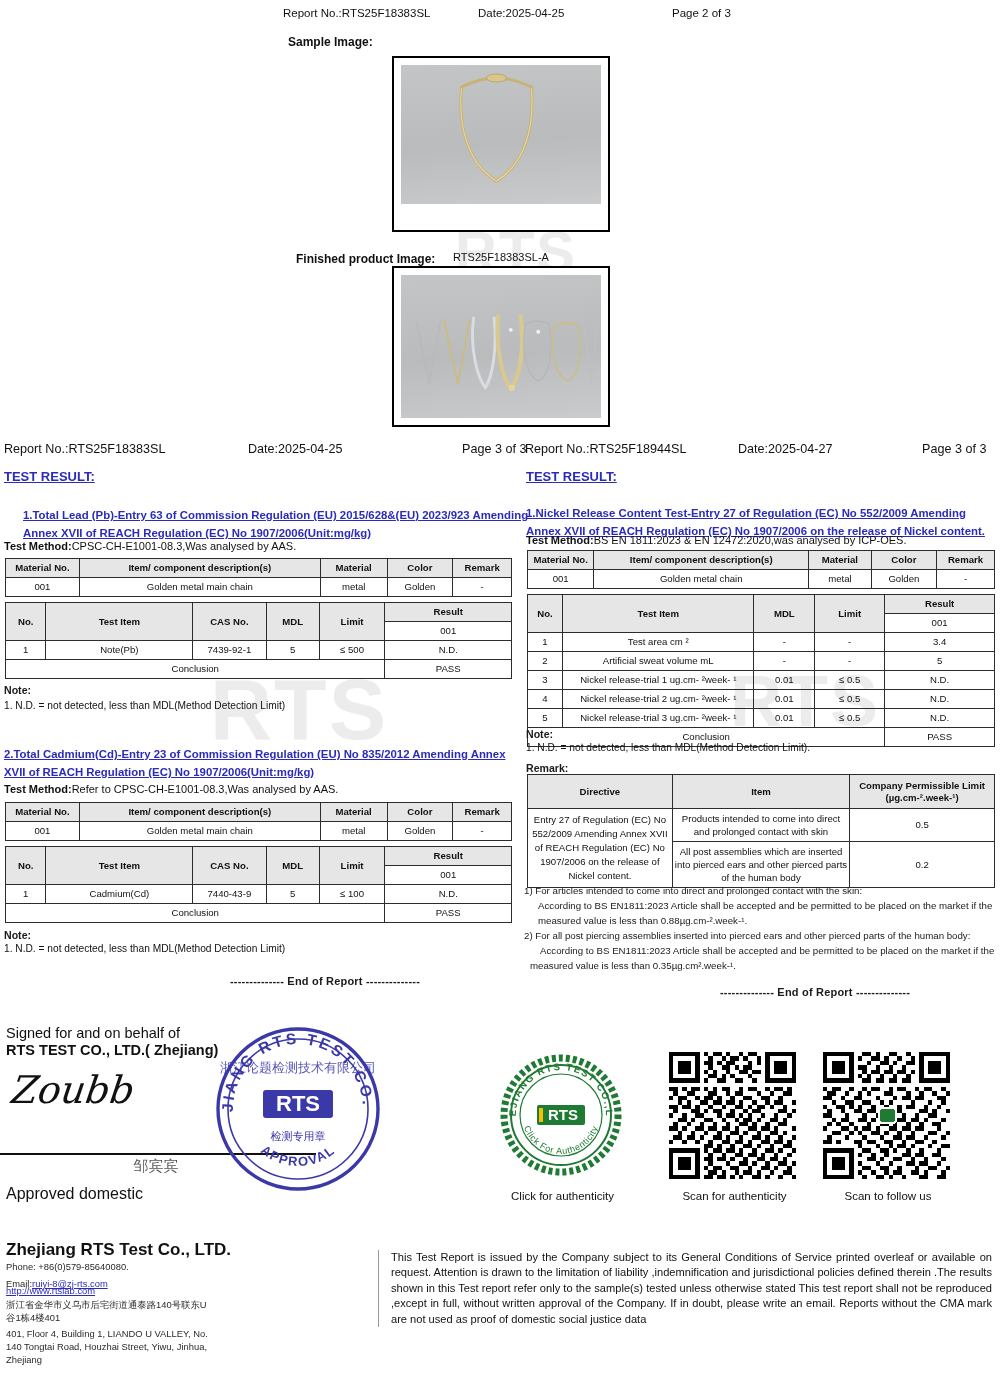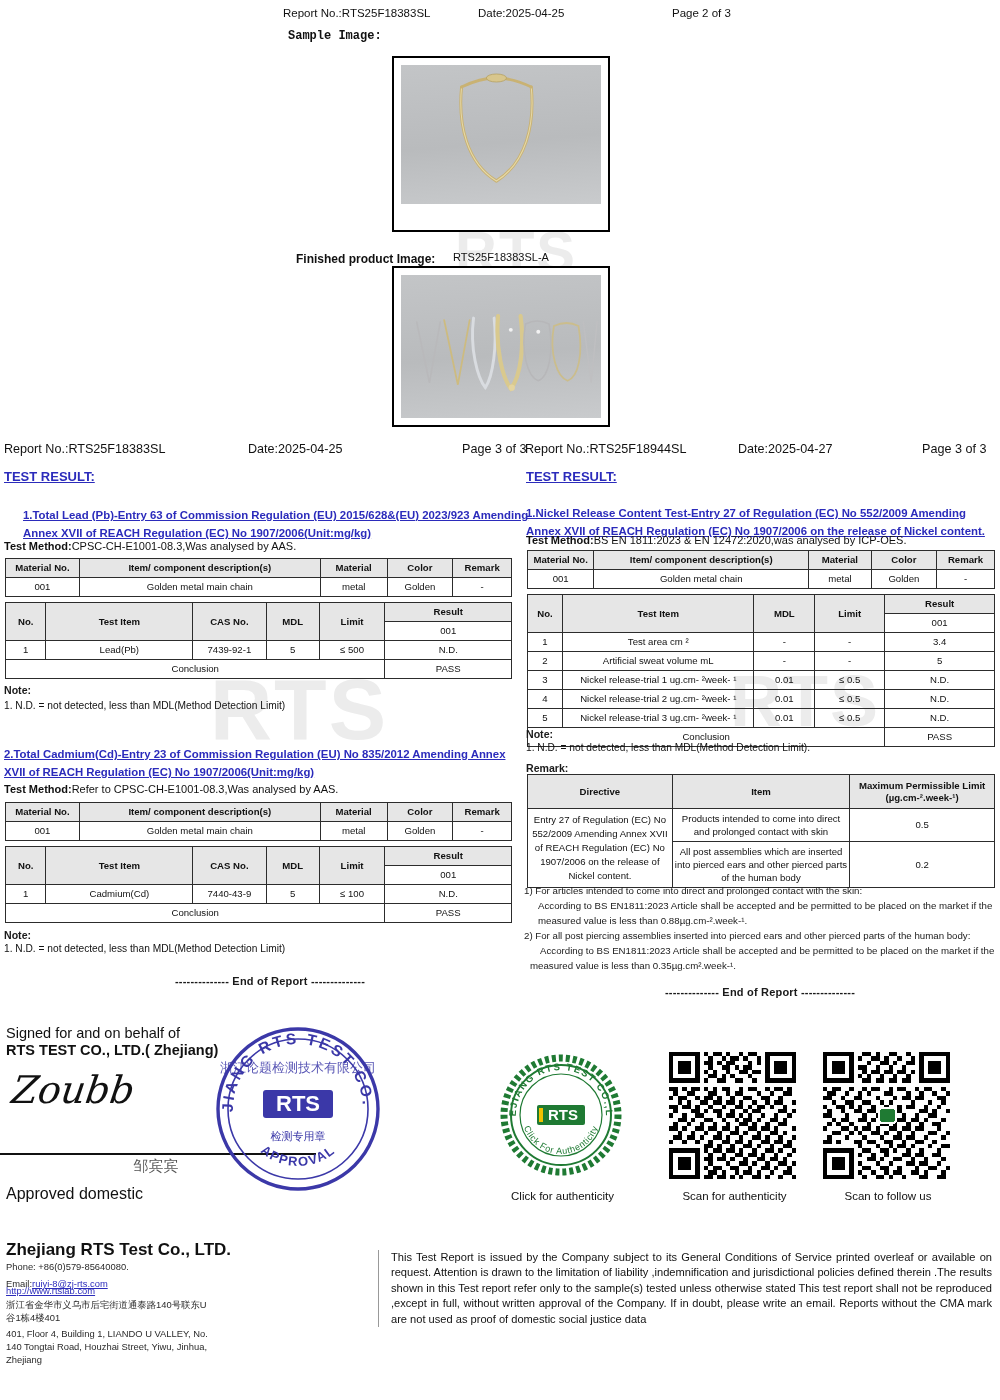--- a/index.html
+++ b/index.html
@@ -17,21 +17,21 @@
   .hdr-line { font-size:11.5px; color:#111; white-space:nowrap; }
   .lbl-bold { font-weight:bold; font-size:12px; color:#111; }
   .blue-head {
     color:#2b2bbb; font-weight:bold; font-size:11.4px;
     text-decoration:underline; line-height:16px;
   }
   .tm { font-size:11px; color:#111; line-height:14px; }
   .tm b { font-weight:bold; }
   .note-h { font-weight:bold; font-size:10.6px; }
   .note-b { font-size:10.2px; color:#111; }
-  .eor { font-weight:bold; font-size:11px; text-align:center; letter-spacing:.2px; }
+  .eor { font-weight:bold; font-size:11px; text-align:right; letter-spacing:.2px; }
 
   
   table.rt { border-collapse:collapse; width:100%; table-layout:fixed; }
   table.rt th, table.rt td {
     border:1px solid #2c2c2c; font-size:9.6px; color:#111;
     text-align:center; padding:3px 2px; vertical-align:middle;
     line-height:12px; word-wrap:break-word;
   }
   table.rt th { background:#e6e6e6; font-weight:bold; }
   td.lft { text-align:left; padding-left:6px; }
@@ -83,21 +83,21 @@
 <body>
 
 <div class="wm" style="left:455px;top:218px;font-size:58px;">RTS</div>
 <div class="wm" style="left:210px;top:660px;font-size:86px;">RTS</div>
 <div class="wm" style="left:730px;top:660px;font-size:72px;">RTS</div>
 
 <div class="abs hdr-line" style="left:283px;top:7px;">Report No.:RTS25F18383SL</div>
 <div class="abs hdr-line" style="left:478px;top:7px;">Date:2025-04-25</div>
 <div class="abs hdr-line" style="left:672px;top:7px;">Page 2 of 3</div>
 
-<div class="abs lbl-bold" style="left:288px;top:29px;font-family:Liberation Mono, monospace;">Sample Image:</div>
+<div class="abs lbl-bold" style="left:288px;top:35px;">Sample Image:</div>
 
 <div class="abs imgbox" style="left:392px;top:56px;width:218px;height:176px;">
   <div class="photo" style="width:100%;height:139px;">
     <svg viewBox="0 0 218 139" preserveAspectRatio="none" aria-hidden="true">
       <path d="M66 22 C62 60, 72 98, 104 116 C136 98, 146 60, 142 22" fill="none" stroke="#c9b273" stroke-width="3.2" stroke-linecap="round"></path>
       <path d="M66 22 C62 60, 72 98, 104 116 C136 98, 146 60, 142 22" fill="none" stroke="#e6d9a8" stroke-width="1.1" stroke-linecap="round"></path>
       <path d="M66 22 q20 -9 38 -9 q18 0 38 9" fill="none" stroke="#c9b273" stroke-width="2.8" stroke-linecap="round"></path>
       <ellipse cx="104" cy="13" rx="11" ry="4" fill="#d8c68d" stroke="#b59f5e" stroke-width="0.8"></ellipse>
     </svg>
   </div>
@@ -185,21 +185,21 @@
         <th rowspan="2">CAS No.</th>
         <th rowspan="2">MDL</th>
         <th rowspan="2">Limit</th>
         <th>Result</th>
       </tr>
       <tr>
         <td>001</td>
       </tr>
       <tr>
         <td>1</td>
-        <td>Lead(Pb)</td>
+        <td>Note(Pb)</td>
         <td>7439-92-1</td>
         <td>5</td>
         <td>≤ 500</td>
         <td>N.D.</td>
       </tr>
       <tr>
         <td colspan="5">Conclusion</td>
         <td>PASS</td>
       </tr>
     </tbody>
@@ -404,21 +404,21 @@
     <colgroup>
         <col style="width:31%">
         <col style="width:38%">
         <col style="width:31%">
       </colgroup>
     <tbody>
       <tr>
         <th style="height:34px;">Directive</th>
         <th>Item</th>
         <th>
-          <span>Maximum Permissible Limit</span><br>
+          <span>Company Permissible Limit</span><br>
           <span>(µg.cm-².week-¹)</span>
         </th>
       </tr>
       <tr>
         <td class="lft" rowspan="2" style="height:38px;line-height:14px;">Entry 27 of Regulation (EC) No 552/2009 Amending Annex XVII of REACH Regulation (EC) No 1907/2006 on the release of Nickel content.</td>
         <td style="line-height:13px;border-radius:13px;">Products intended to come into direct and prolonged contact with skin</td>
         <td>0.5</td>
       </tr>
       <tr>
         <td style="height:44px;line-height:13px;">All post assemblies which are inserted into pierced ears and other pierced parts of the human body</td>

